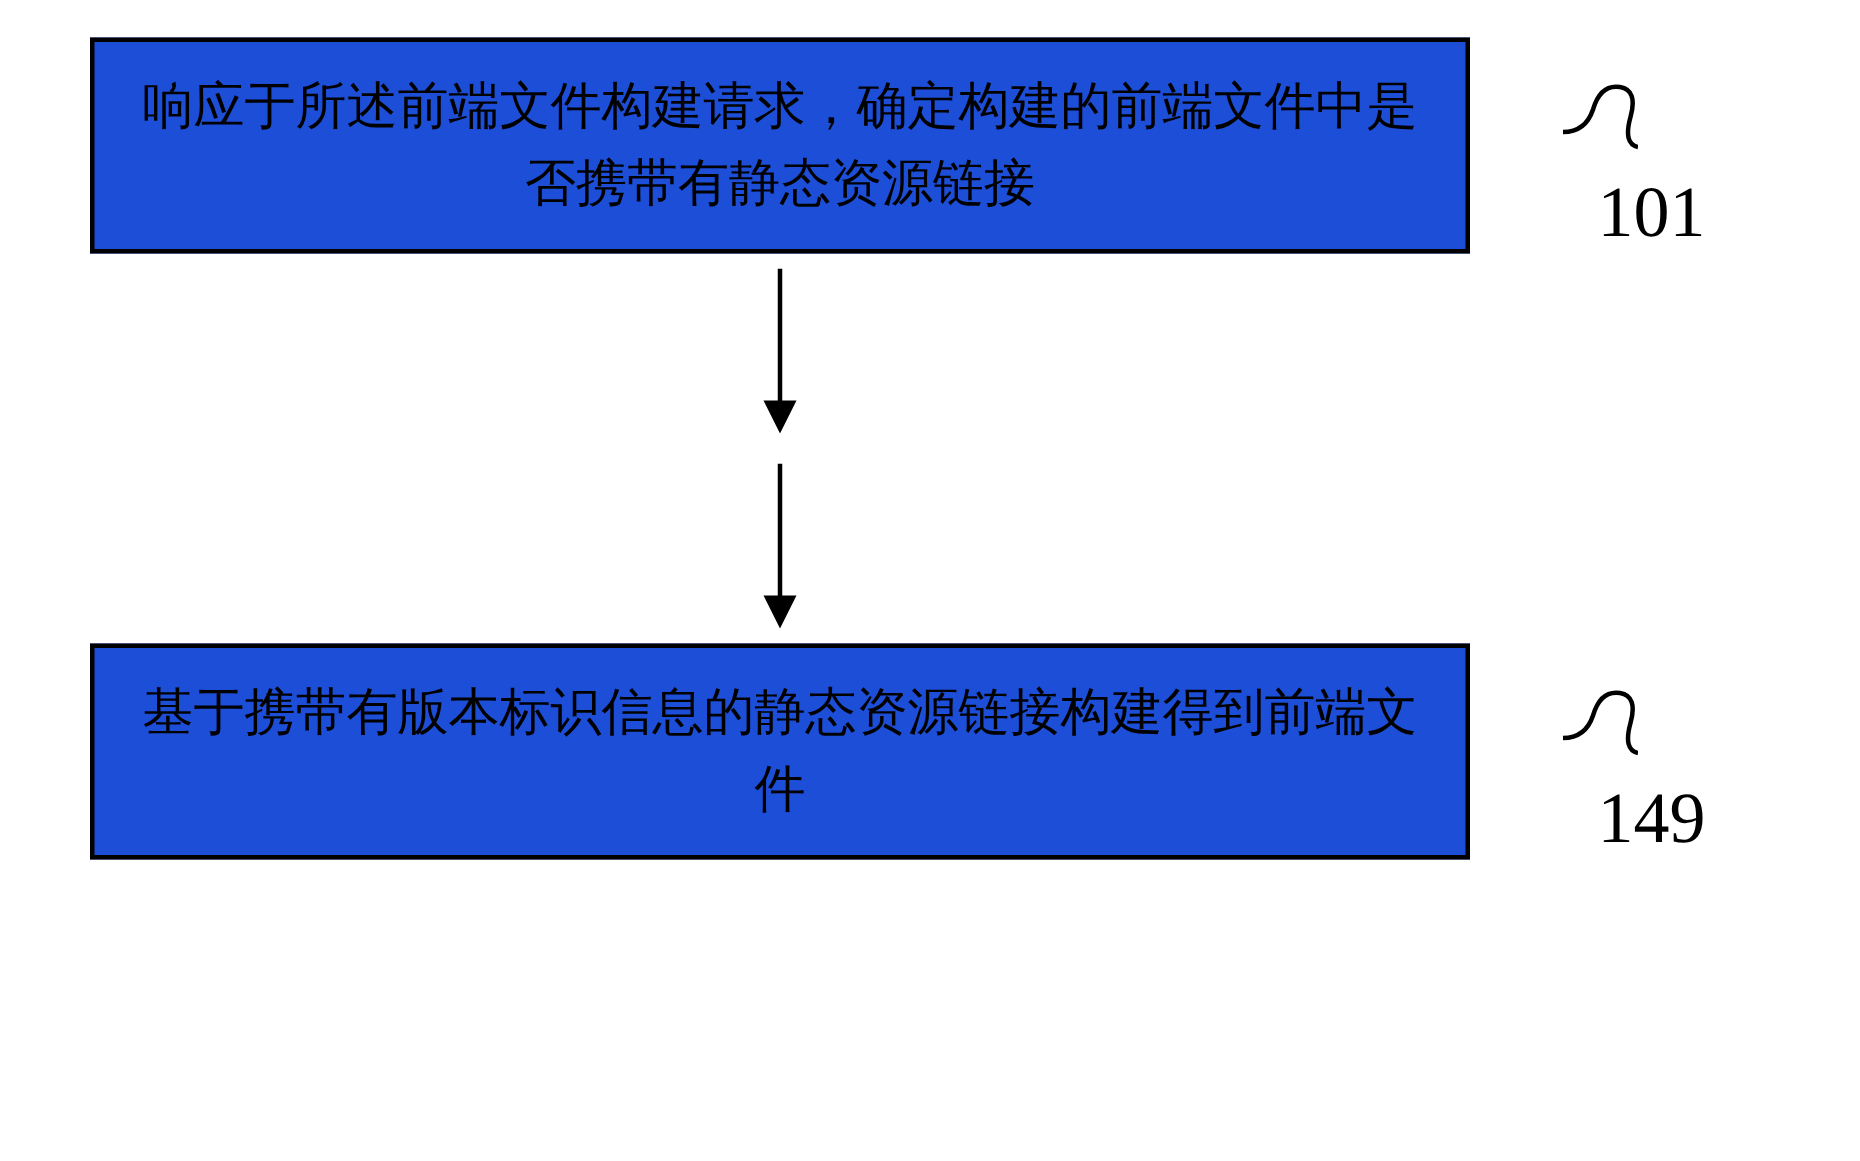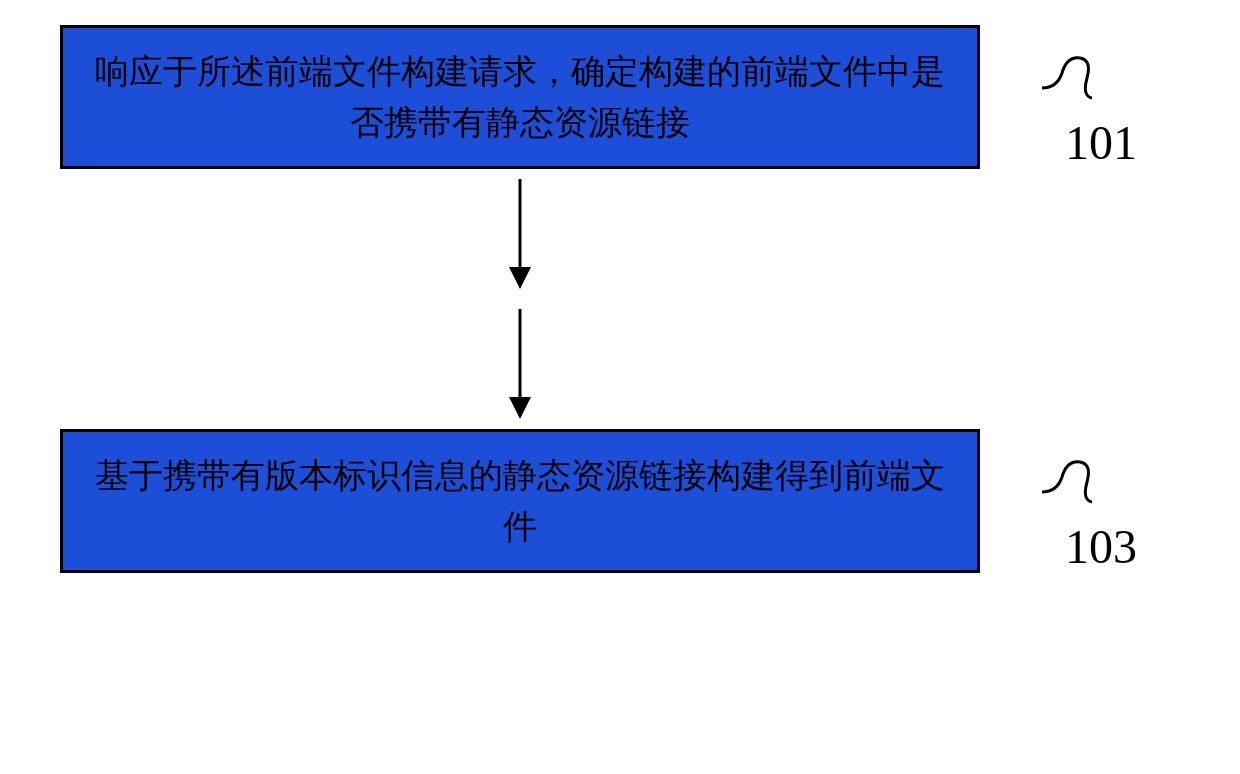--- a/index.html
+++ b/index.html
@@ -80,16 +80,16 @@
       <line x1="15" y1="0" x2="15" y2="92" stroke="#000" stroke-width="3"></line>
       <polygon points="15,110 4,88 26,88" fill="#000"></polygon>
     </svg>
   </div>
 
   <div class="step-box">
     <span>基于携带有版本标识信息的静态资源链接构建得到前端文件</span>
     <svg class="curve" viewBox="0 0 50 60" style="top:20px;">
       <path d="M 0 40 Q 15 40 20 25 Q 25 8 38 10 Q 50 12 45 30 Q 40 48 50 50" stroke="#000" stroke-width="3" fill="none"></path>
     </svg>
-    <span class="step-label">103</span>
+    <span class="step-label">149</span>
   </div>
 
 </div>
 
 </body></html>

